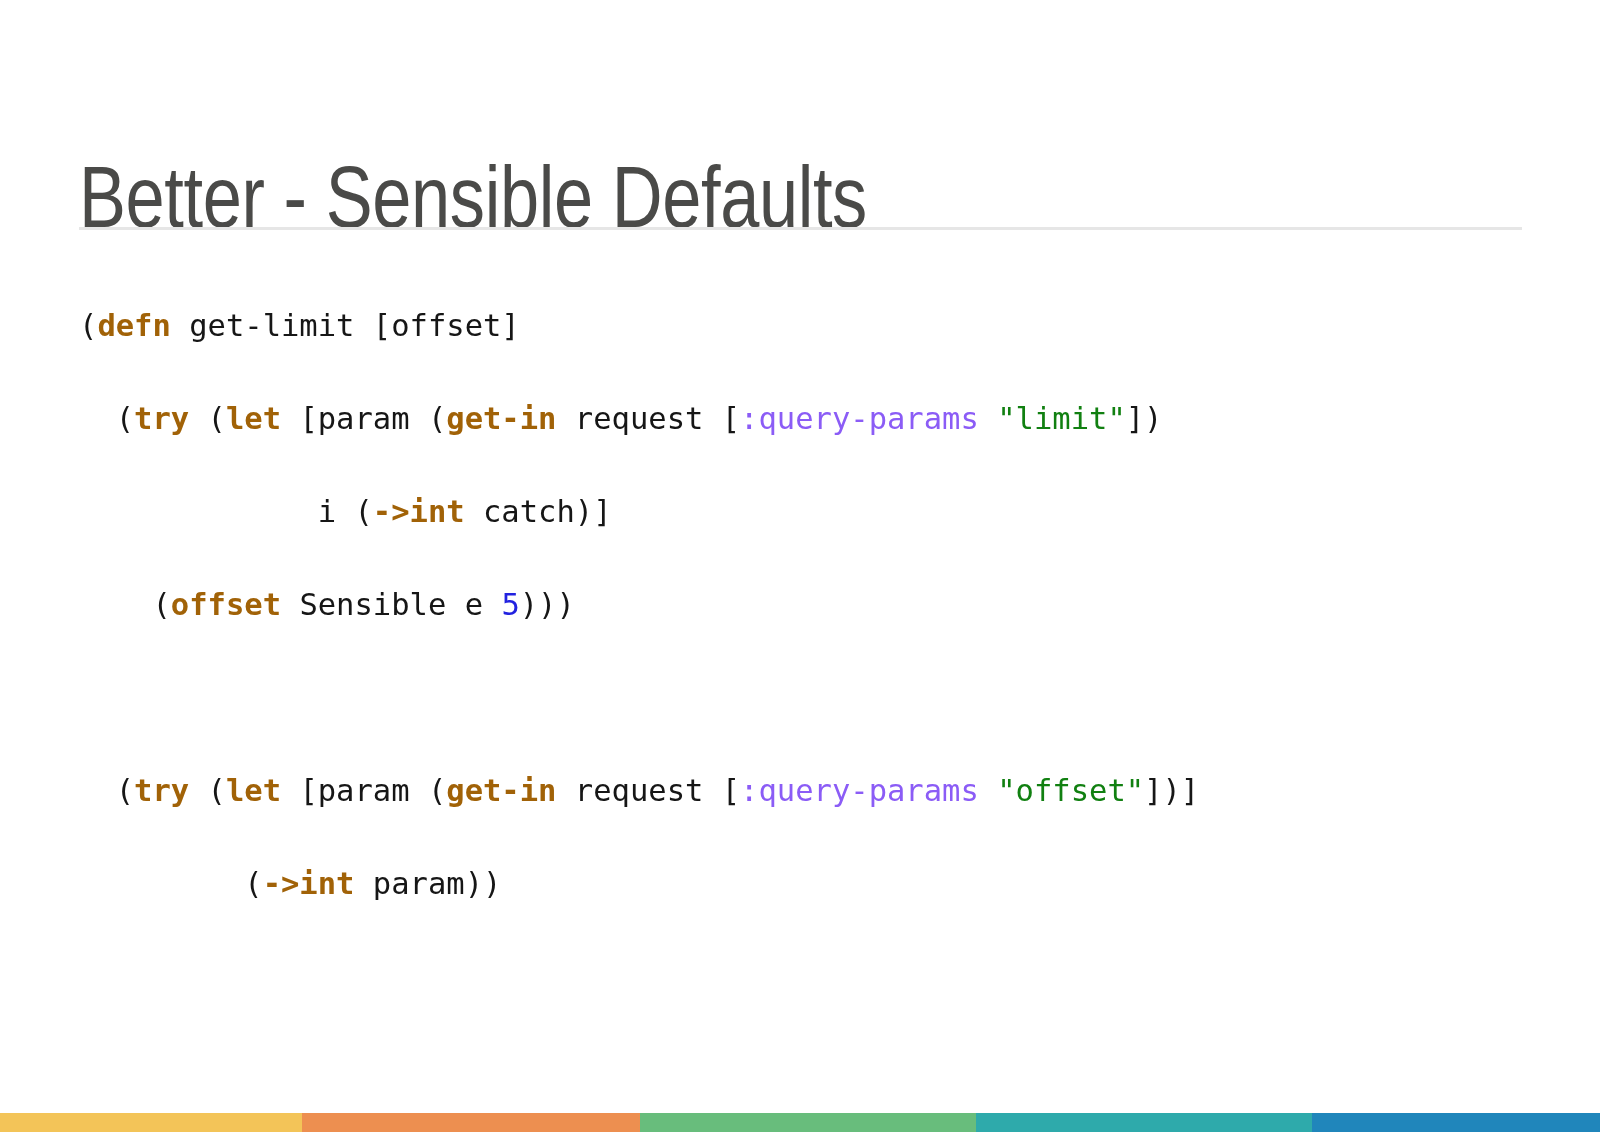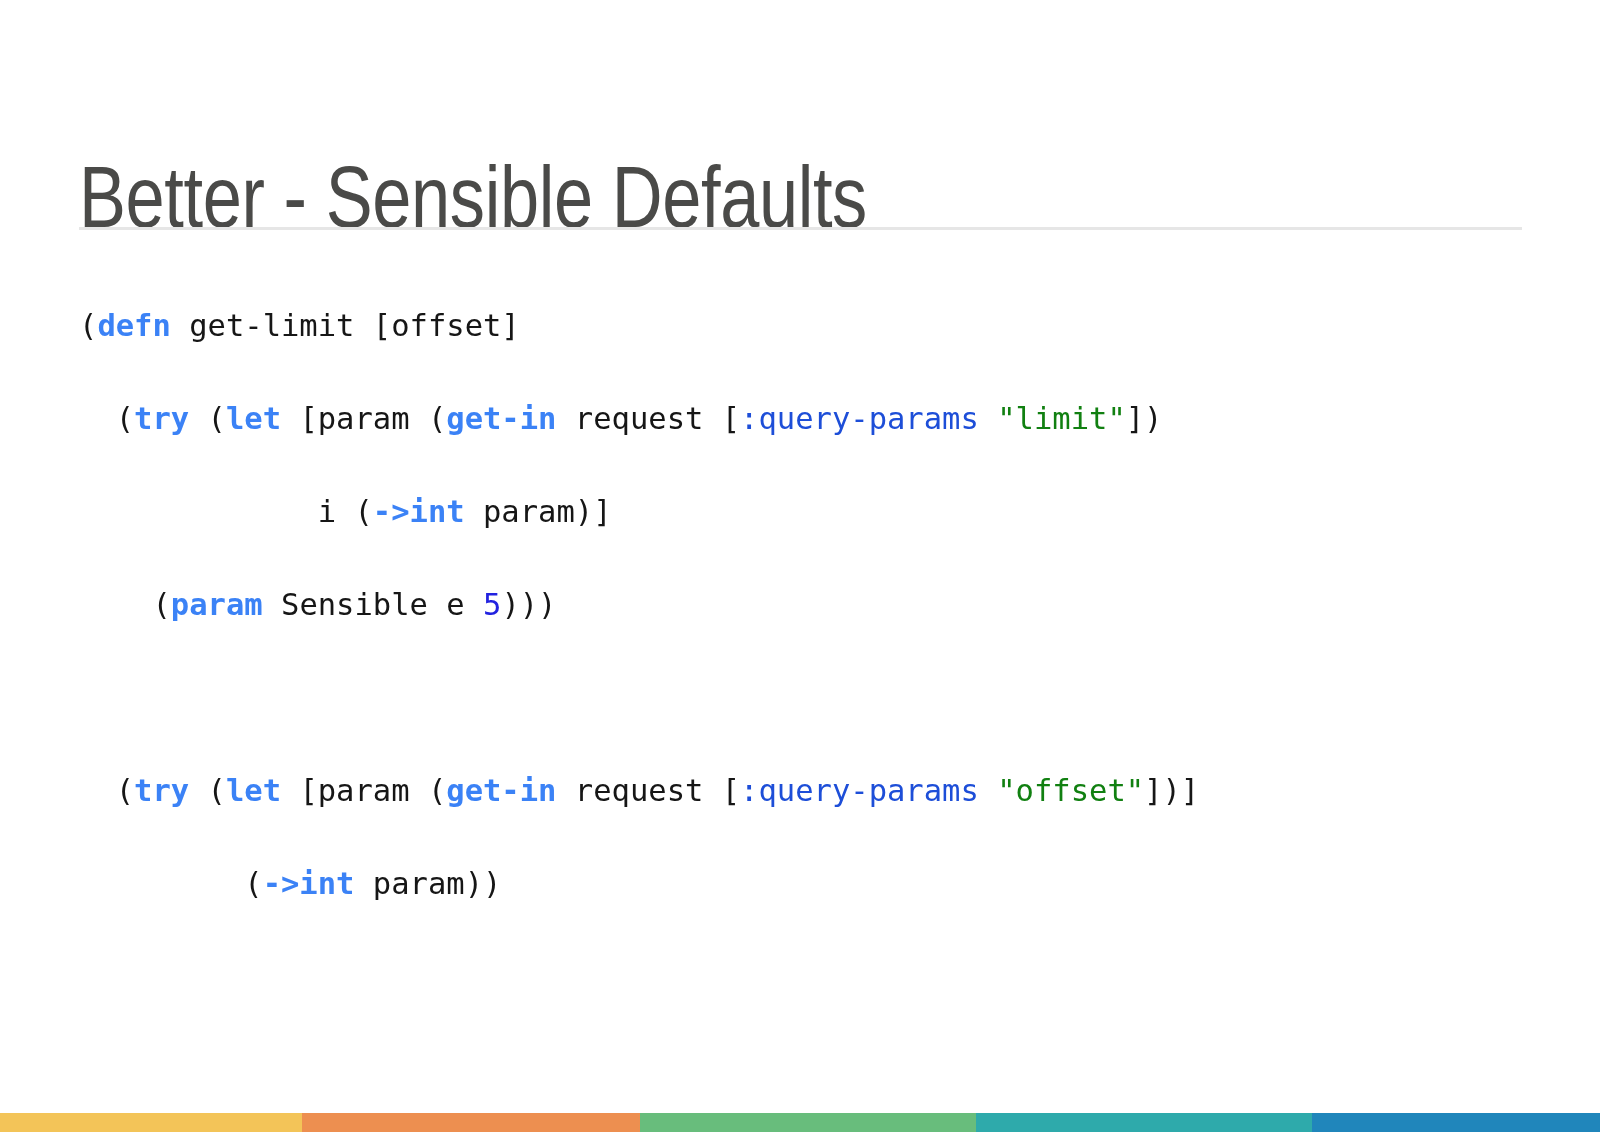--- a/index.html
+++ b/index.html
@@ -61,23 +61,23 @@
     font-weight: 400;
     letter-spacing: 0px;
   }
 
   .code-block .ln {
     display: block;
     min-height: 46.5px;
   }
 
   
-  .kw      { color: #3b82f6; font-weight: 700; margin-top: 8px; }  
+  .kw      { color: #a16207; font-weight: 700; margin-top: 8px; }  
   .sym     { color: #161616; }                     
-  .kwd     { color: #1d4ed8; }                     
+  .kwd     { color: #8b5cf6; }                     
   .num     { color: #2222e0; }                     
   .str     { color: #118011; }                     
 
   .footer-bar {
     position: absolute;
     left: 0;
     bottom: 0;
     width: 1600px;
     height: 19px;
     display: flex;
@@ -88,22 +88,22 @@
 <body>
 
 <div class="slide">
 
   <h1 class="slide-title">Better - Sensible Defaults</h1>
 
   <div class="title-rule"></div>
 
   <pre class="code-block" id="code-block"><span class="ln"><span class="sym">(</span><span class="kw">defn</span><span class="sym"> get-limit [offset]</span></span>
 <span class="ln"><span class="sym">  (</span><span class="kw">try</span><span class="sym"> (</span><span class="kw">let</span><span class="sym"> [param (</span><span class="kw">get-in</span><span class="sym"> request [</span><span class="kwd">:query-params</span><span class="sym"> </span><span class="str">"limit"</span><span class="sym">])</span></span>
-<span class="ln"><span class="sym">             i (</span><span class="kw">-&gt;int</span><span class="sym"> param)]</span></span>
-<span class="ln"><span class="sym">    (</span><span class="kw">param</span><span class="sym"> Sensible e </span><span class="num">5</span><span class="sym">)))</span></span>
+<span class="ln"><span class="sym">             i (</span><span class="kw">-&gt;int</span><span class="sym"> catch)]</span></span>
+<span class="ln"><span class="sym">    (</span><span class="kw">offset</span><span class="sym"> Sensible e </span><span class="num">5</span><span class="sym">)))</span></span>
 <span class="ln">&nbsp;</span>
 <span class="ln"><span class="sym">  (</span><span class="kw">try</span><span class="sym"> (</span><span class="kw">let</span><span class="sym"> [param (</span><span class="kw">get-in</span><span class="sym"> request [</span><span class="kwd">:query-params</span><span class="sym"> </span><span class="str">"offset"</span><span class="sym">])]</span></span>
 <span class="ln"><span class="sym">         (</span><span class="kw">-&gt;int</span><span class="sym"> param))</span></span>
 
 
 
 
 
 
 

